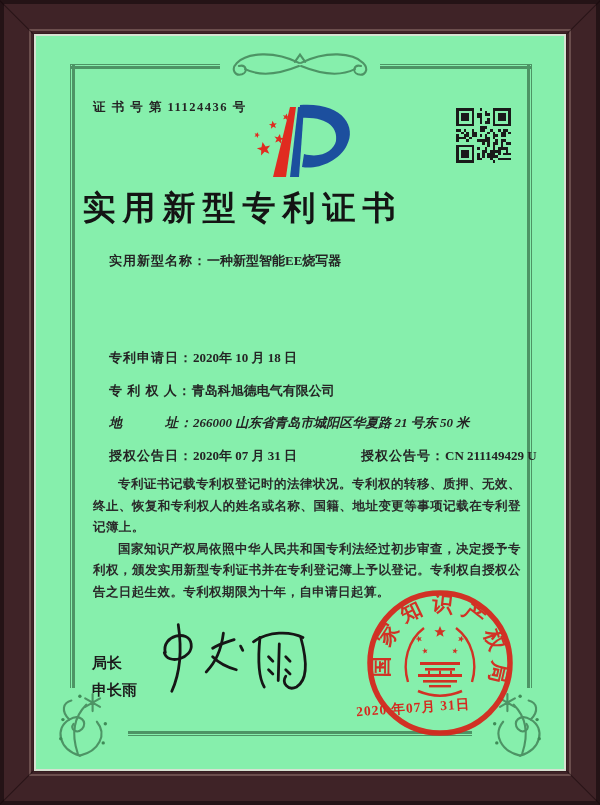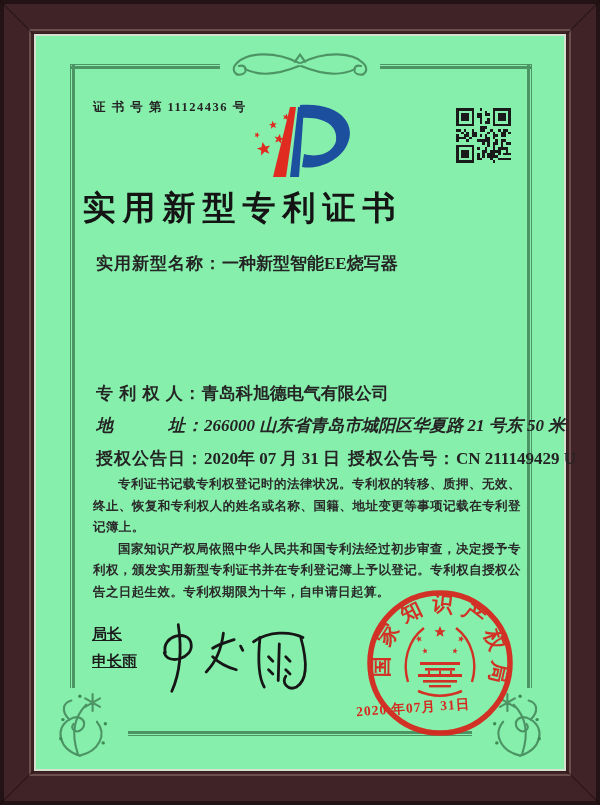--- a/index.html
+++ b/index.html
@@ -39,33 +39,33 @@
 
   
   .cert-no{position:absolute;left:93px;top:99px;font-size:12.5px;font-weight:bold;
            letter-spacing:1.5px;color:#242424;}
   .logo{position:absolute;left:244px;top:97px;width:116px;height:86px;}
   .qr{position:absolute;left:456px;top:108px;width:55px;height:55px;}
   #qr-svg rect{fill:#1a1a1a;}
   .title{position:absolute;left:0;top:186px;width:485px;text-align:center;
          font-size:33px;font-weight:bold;color:#141414;letter-spacing:7px;}
 
-  .row{position:absolute;left:96px;width:430px;font-size:17px;font-weight:bold;
+  .row{position:absolute;left:109px;width:430px;font-size:13px;font-weight:bold;
        color:#242424;white-space:nowrap;}
   .row .lab{letter-spacing:1px;}
   .r0{top:252px;} .r1{top:285px;} .r2{top:317px;} .r3{top:349px;}
   .r4{top:382px;} .r5{top:414px;font-style:italic;} .r6{top:447px;}
   .grant-no{position:absolute;left:252px;top:0;}
 
   .paras{position:absolute;left:93px;top:474px;width:428px;}
   .paras p{margin:0;font-size:12.5px;font-weight:bold;color:#2a2a2a;line-height:21.5px;
            text-indent:2em;text-align:justify;letter-spacing:.4px;}
 
-  .signer{position:absolute;left:92px;top:620px;font-family:"Liberation Sans","DejaVu Sans",sans-serif;
-          font-size:15px;font-weight:bold;color:#1c1c1c;line-height:27px;text-decoration:underline;}
+  .signer{position:absolute;left:92px;top:649px;font-family:"Liberation Sans","DejaVu Sans",sans-serif;
+          font-size:15px;font-weight:bold;color:#1c1c1c;line-height:27px;}
   .signature{position:absolute;left:146px;top:616px;width:172px;height:86px;}
   .signature path{stroke:#161616;stroke-width:2.6;fill:none;stroke-linecap:round;stroke-linejoin:round;}
 
   .seal{position:absolute;left:362px;top:588px;width:156px;height:156px;opacity:.95;}
   .seal-date{position:absolute;left:356px;top:697px;width:176px;font-size:13.5px;font-weight:bold;
              color:#d6281e;letter-spacing:1px;transform:rotate(-4deg);white-space:nowrap;}
 
   .green-stroke{stroke:#4d9465;stroke-width:2;fill:none;stroke-linecap:round;}
   .green-fill{fill:#3f8b57;}
 </style>
@@ -266,20 +266,23 @@
       <rect x="0" y="14" width="1" height="7"></rect>
       <rect x="6" y="14" width="1" height="7"></rect>
       <rect x="2" y="16" width="3" height="3"></rect>
     </svg>
 
   <div class="title">实用新型专利证书</div>
 
   <div class="row r0">
     <span class="lab">实用新型名称：</span><span>一种新型智能EE烧写器</span>
   </div>
+  <div class="row r3">
+    <span class="lab">专利申请日：</span><span>2020年 10 月 18 日</span>
+  </div>
   <div class="row r4">
     <span class="lab">专 利 权 人：</span><span>青岛科旭德电气有限公司</span>
   </div>
   <div class="row r5">
     <span class="lab">地　　　址：</span><span>266000 山东省青岛市城阳区华夏路 21 号东 50 米</span>
   </div>
   <div class="row r6">
     <span class="lab">授权公告日：</span><span>2020年 07 月 31 日</span>
     <span class="grant-no">
       <span class="lab">授权公告号：</span><span>CN 211149429 U</span>

